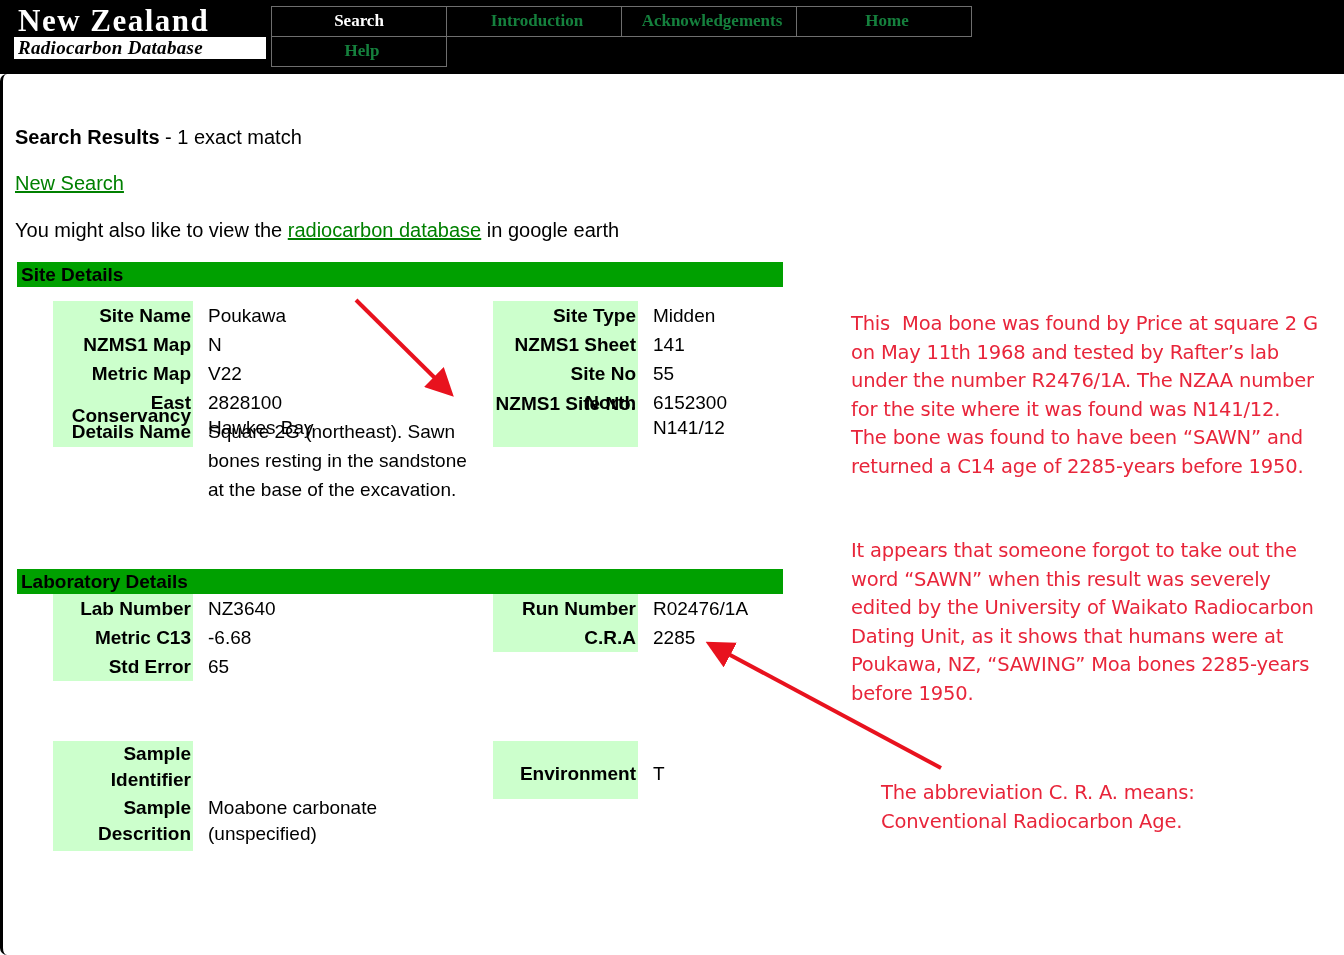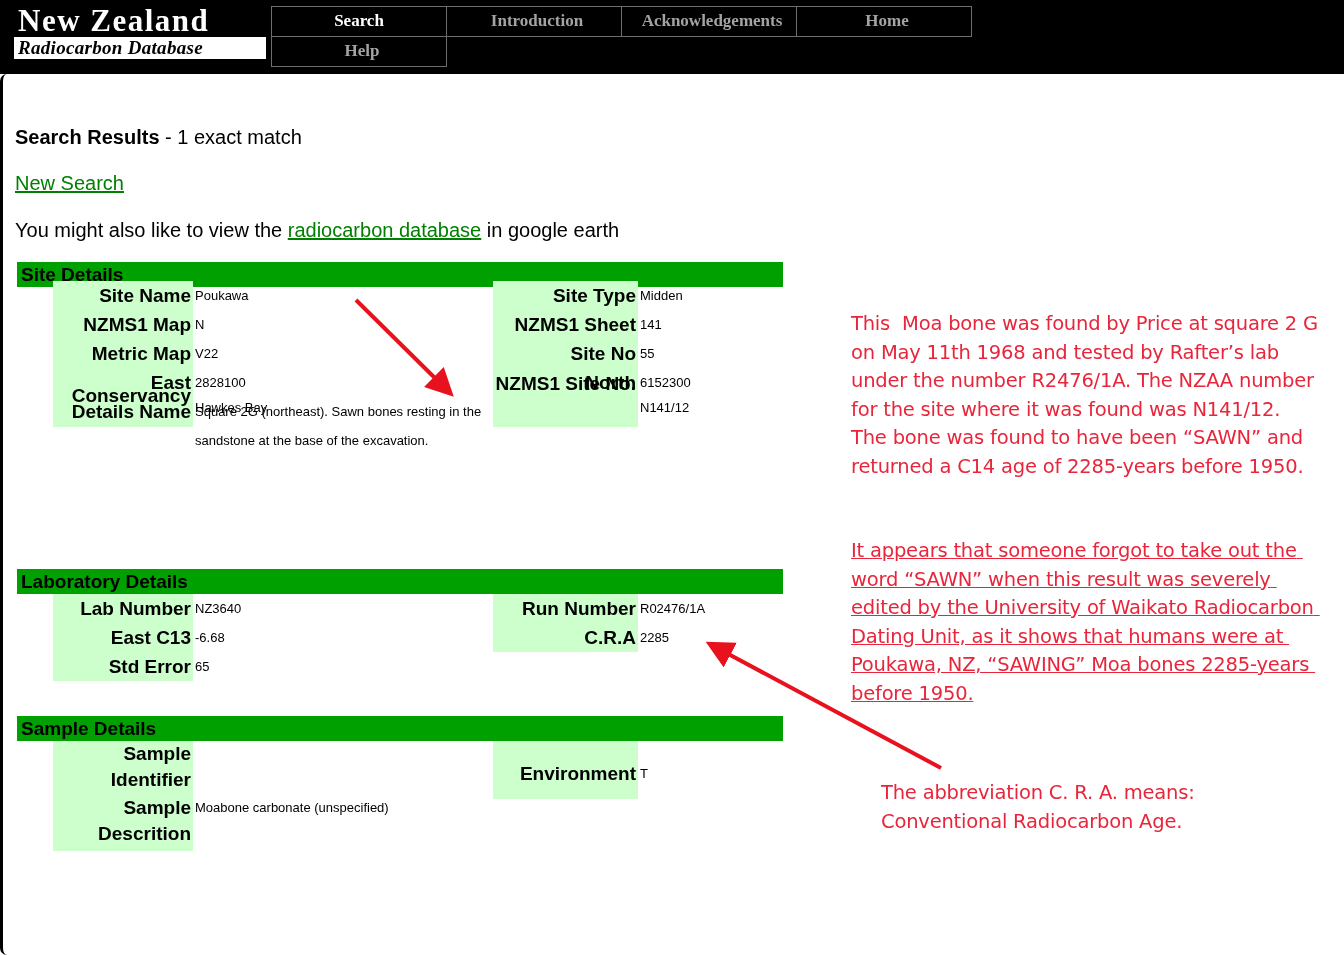--- a/index.html
+++ b/index.html
@@ -60,21 +60,21 @@
     border: 1px solid #6e6e6e;
     background: #000000;
     text-align: center;
     font-family: "Liberation Serif", serif;
     font-weight: bold;
     font-size: 17px;
     padding: 4px 10px 5px 10px;
     white-space: nowrap;
     cursor: pointer;
   }
-  #nav td.link { color: #a3a3a3; padding-left: 16px; }
+  #nav td.link { color: #15803d; padding-left: 16px; }
   #nav td.current { color: #ffffff; }
   #nav td.blank { border: none; background: transparent; cursor: default; }
   .nav-w-search { width: 175px; }
   .nav-w-intro  { width: 175px; }
   .nav-w-ack    { width: 175px; }
   .nav-w-home   { width: 175px; }
 
   
   #content {
     position: absolute;
@@ -157,24 +157,24 @@
     font-size: 19px;
     font-weight: bold;
     color: #000000;
     text-align: right;
     line-height: 29px;
     padding-right: 2px;
     position: relative;
     z-index: 2;
   }
   .val {
-    font-size: 13px;
+    font-size: 19px;
     color: #000000;
     line-height: 29px;
-    padding-left: 2px;
+    padding-left: 15px;
     position: relative;
     z-index: 2;
   }
   .col-left .lbl  { width: 140px; }
   .col-right .lbl { width: 145px; }
 
   
   .annot {
     position: absolute;
     color: #e8253a;
@@ -229,21 +229,21 @@
       <b>Search Results</b><span> - </span><span>1 exact match</span>
     </div>
 
     <div id="new-search">New Search</div>
 
     <div id="ge-line">
       <span>You might also like to view the </span><span class="dblink">radiocarbon database</span><span> in google earth</span>
     </div>
 
     <div class="section-bar" style="top:188px;">Site Details</div>
-    <div class="grid" style="top:207px; height:146px;">
+    <div class="grid" style="top:227px; height:146px;">
 
       <div class="lbl-bg" style="left:36px; top:0; width:140px; height:146px;"></div>
       <div class="lbl-bg" style="left:476px; top:0; width:145px; height:146px;"></div>
 
       <div class="col-left">
         <div class="row">
           <div class="lbl">Site Name</div>
           <div class="val">Poukawa</div>
         </div>
         <div class="row">
@@ -297,42 +297,41 @@
     <div class="grid" style="top:520px; height:87px;">
       <div class="lbl-bg" style="left:36px; top:0; width:140px; height:87px;"></div>
       <div class="lbl-bg" style="left:476px; top:0; width:145px; height:58px;"></div>
 
       <div class="col-left">
         <div class="row">
           <div class="lbl">Lab Number</div>
           <div class="val">NZ3640</div>
         </div>
         <div class="row">
-          <div class="lbl">East C13</div>
+          <div class="lbl">Metric C13</div>
           <div class="val">-6.68</div>
         </div>
         <div class="row">
           <div class="lbl">Std Error</div>
           <div class="val">65</div>
         </div>
       </div>
 
       <div class="col-right">
         <div class="row">
           <div class="lbl">Run Number</div>
           <div class="val">R02476/1A</div>
         </div>
         <div class="row">
           <div class="lbl">C.R.A</div>
           <div class="val">2285</div>
         </div>
       </div>
     </div>
 
-    <div class="section-bar" style="top:642px;">Sample Details</div>
     <div class="grid" style="top:667px; height:110px;">
       <div class="lbl-bg" style="left:36px; top:0; width:140px; height:110px;"></div>
       <div class="lbl-bg" style="left:476px; top:0; width:145px; height:58px;"></div>
 
       <div class="col-left">
         <div class="row">
           <div class="lbl" style="line-height:26px;">Sample Identifier</div>
           <div class="val"></div>
         </div>
         <div class="row" style="margin-top:2px;">
@@ -346,21 +345,21 @@
           <div class="lbl">Environment</div>
           <div class="val">T</div>
         </div>
       </div>
     </div>
 
   </div>
 
   <div class="annot" id="annot-1" style="white-space: pre-wrap;">This  Moa bone was found by Price at square 2 G on May 11th 1968 and tested by Rafter’s lab under the number R2476/1A. The NZAA number for the site where it was found was N141/12.
 The bone was found to have been “SAWN” and returned a C14 age of 2285-years before 1950.</div>
-  <div class="annot" id="annot-2" style="white-space: pre-wrap; text-decoration: underline;">It appears that someone forgot to take out the word “SAWN” when this result was severely edited by the University of Waikato Radiocarbon Dating Unit, as it shows that humans were at Poukawa, NZ, “SAWING” Moa bones 2285-years before 1950.</div>
+  <div class="annot" id="annot-2" style="white-space: pre-wrap;">It appears that someone forgot to take out the word “SAWN” when this result was severely edited by the University of Waikato Radiocarbon Dating Unit, as it shows that humans were at Poukawa, NZ, “SAWING” Moa bones 2285-years before 1950.</div>
   <div class="annot" id="annot-3" style="white-space: pre-wrap;">The abbreviation C. R. A. means: Conventional Radiocarbon Age.</div>
 
   <svg id="arrows" viewBox="0 0 1344 955">
     <defs>
       <marker id="ah" markerWidth="7" markerHeight="7" refX="3.2" refY="3.5" orient="auto">
         <path d="M0,0 L7,3.5 L0,7 Z" fill="#e8121e"></path>
       </marker>
     </defs>
     <line x1="356" y1="300" x2="443" y2="386" stroke="#e8121e" stroke-width="4" marker-end="url(#ah)"></line>
     <line x1="941" y1="768" x2="719" y2="649" stroke="#e8121e" stroke-width="4" marker-end="url(#ah)"></line>

